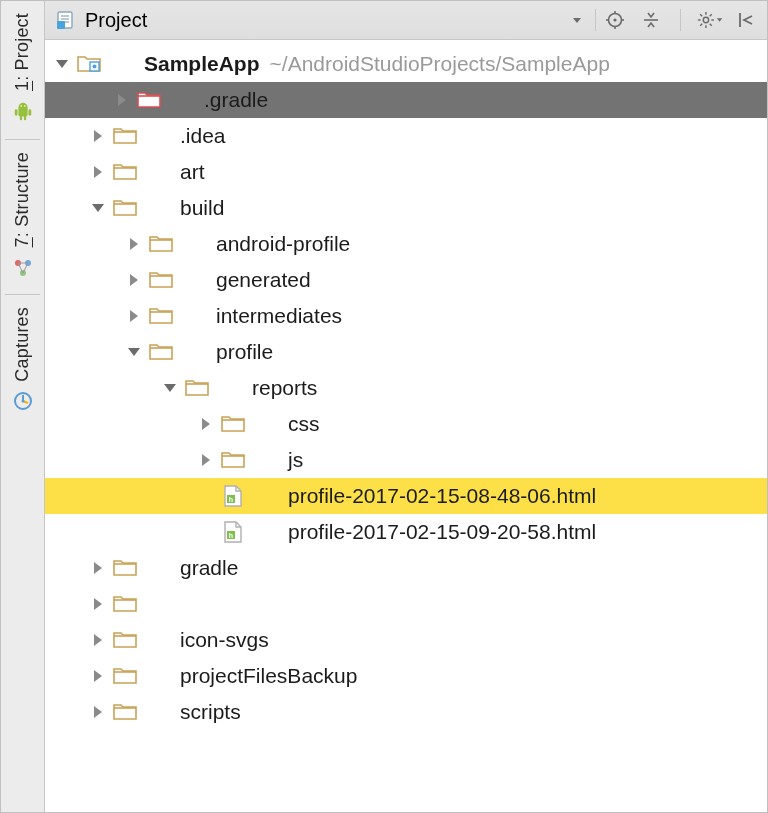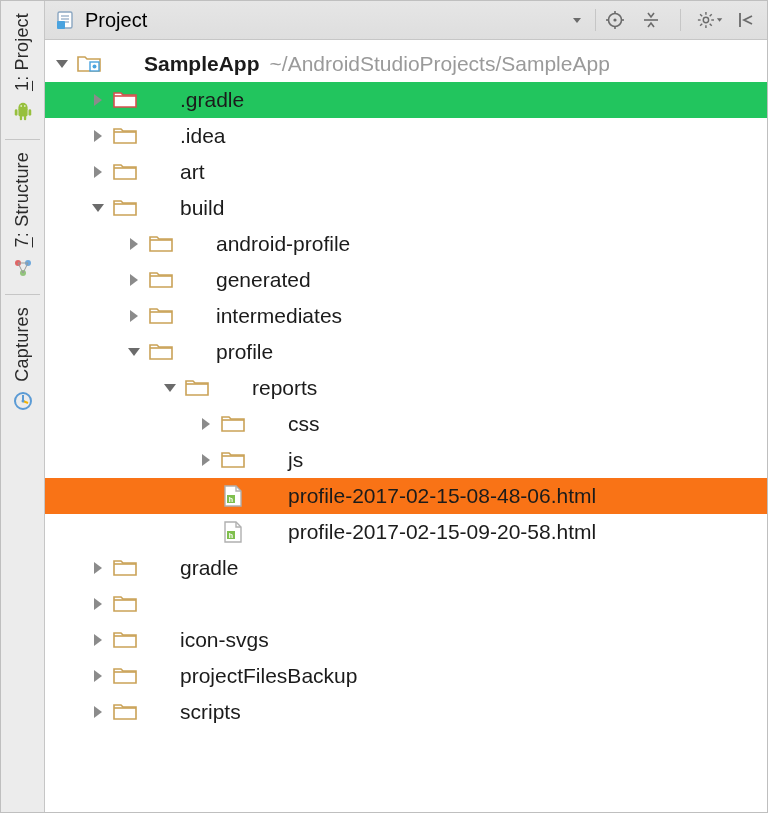--- a/index.html
+++ b/index.html
@@ -81,22 +81,22 @@
     overflow: hidden;
     padding-top: 6px;
   }
   .row {
     display: flex;
     align-items: center;
     height: 36px;
     position: relative;
     white-space: nowrap;
   }
-  .row.sel { background: #f97316; }
-  .row.hilite { background: #22c55e; }
+  .row.sel { background: #fde047; }
+  .row.hilite { background: #737373; padding-left: 24px; }
   .row .disclosure {
     width: 18px; height: 18px; display:flex; align-items:center; justify-content:center;
     margin-right: 6px; flex: none;
   }
   .row .ficon { width: 24px; height: 20px; display:flex; align-items:center; justify-content:center; margin-right: 8px; flex:none; }
   .row .lbl { font-size: 21px; color: #1b1b1b; margin-left: 35px; }
   .row .lbl.bold { font-weight: 700; }
   .row .subpath { color: #9a9a9a; font-size: 21px; margin-left: 10px; }
   
   .pad { display:inline-block; height:1px; flex:none; }

